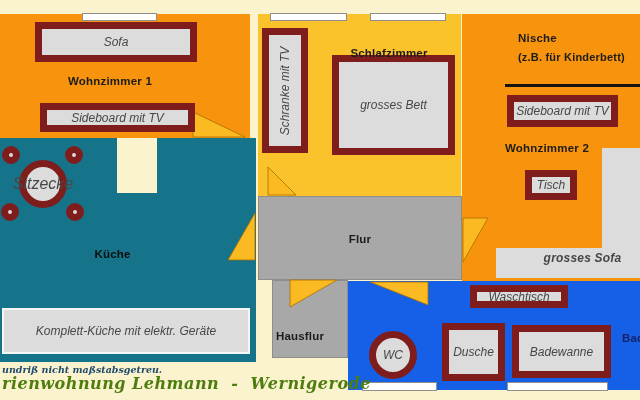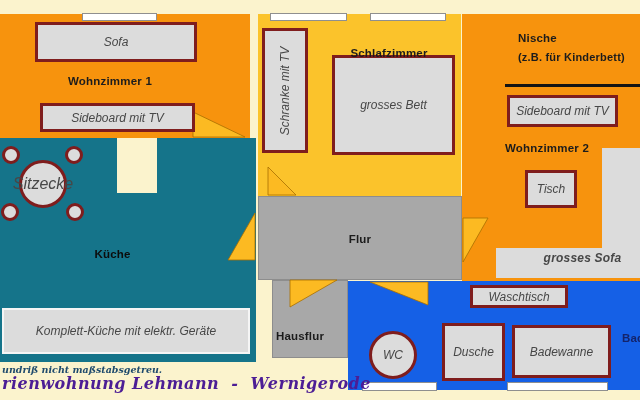--- a/index.html
+++ b/index.html
@@ -8,40 +8,40 @@
     background:#fbf3cd;
     font-family:"Liberation Sans",sans-serif;
   }
   .abs{position:absolute;}
   .room{position:absolute;box-sizing:border-box;}
   .room-label{
     position:absolute;font-weight:bold;font-size:11.5px;color:#1c1c1c;
     text-align:center;letter-spacing:.2px;white-space:nowrap;
   }
   .furn{
-    position:absolute;background:#dcdcdc;border:3px solid #7f1d1d;
+    position:absolute;background:#dcdcdc;border:7px solid #7f1d1d;
     box-sizing:border-box;display:flex;align-items:center;justify-content:center;
     font-style:italic;font-size:12px;color:#474747;white-space:nowrap;
   }
   .circ{border-radius:50%;}
   .win{
     position:absolute;background:#ffffff;border:1px solid #8f8f8f;
     box-sizing:border-box;
   }
   .tri-layer{position:absolute;left:0;top:0;pointer-events:none;}
   .footer-note{
     position:absolute;left:2px;top:364px;
     font-family:"DejaVu Serif","Liberation Serif",serif;
     font-style:italic;font-weight:bold;font-size:9.5px;color:#1e4a6d;
     white-space:nowrap;
   }
   .footer-title{
     position:absolute;left:2px;top:374px;
     font-family:"DejaVu Serif","Liberation Serif",serif;
-    font-style:italic;font-weight:bold;font-size:16px;color:#4c1d95;
+    font-style:italic;font-weight:bold;font-size:16px;color:#4d7c0f;
     white-space:nowrap;letter-spacing:.5px;
   }
   .vert span{
     display:block;transform:rotate(-90deg);white-space:nowrap;
   }
 </style>
 </head>
 <body>
 
 <div class="room" style="left:0;top:14px;width:250px;height:124px;background:#f7930d;"></div>
@@ -96,21 +96,21 @@
 <div class="furn vert" style="left:262px;top:28px;width:46px;height:125px;">
   <span>Schranke mit TV</span>
 </div>
 <div class="furn" style="left:332px;top:55px;width:123px;height:100px;">
   <span>grosses Bett</span>
 </div>
 
 <div class="furn" style="left:507px;top:95px;width:111px;height:32px;">
   <span>Sideboard mit TV</span>
 </div>
-<div class="furn" style="left:525px;top:170px;width:52px;height:38px;">
+<div class="furn" style="left:525px;top:170px;width:52px;height:30px;">
   <span>Tisch</span>
 </div>
 <div class="furn" style="left:602px;top:148px;width:38px;height:130px;border:none;"></div>
 <div class="furn" style="left:496px;top:248px;width:144px;height:30px;border:none;"></div>
 <div class="room-label" style="left:530px;top:251px;width:105px;font-weight:bold;font-style:italic;font-size:12px;color:#474747;">
   <span>grosses Sofa</span>
 </div>
 
 <div class="furn" style="left:470px;top:285px;width:98px;height:23px;">
   <span>Waschtisch</span>

